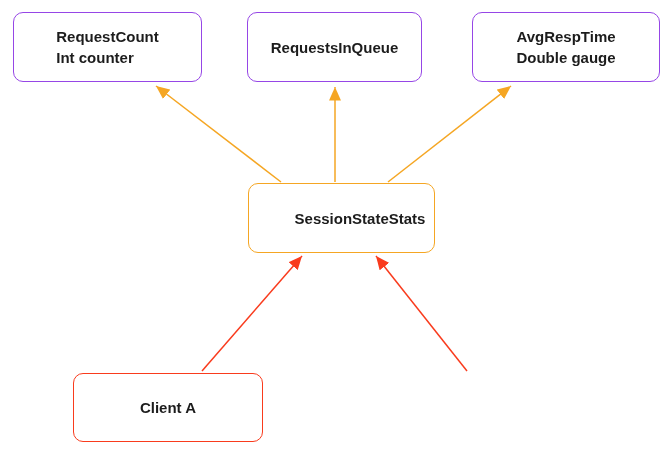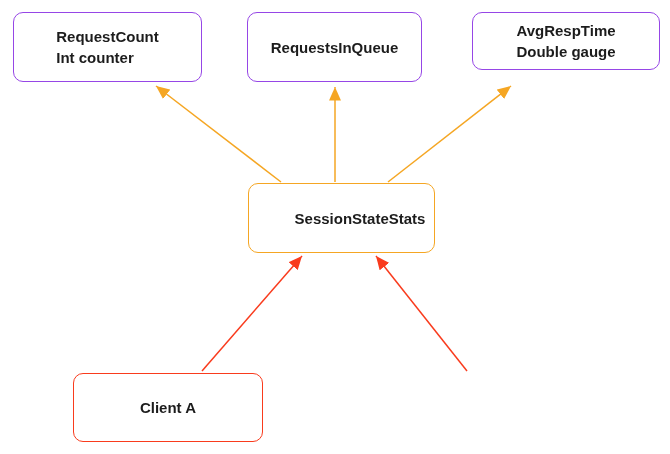--- a/index.html
+++ b/index.html
@@ -72,21 +72,21 @@
       <span>Int counter</span>
     </div>
   </div>
 
   <div class="node" id="node-1" style="left: 247px; top: 12px; width: 175px; height: 70px; border-color: rgb(150, 70, 230); color: rgb(28, 28, 28);">
     <div class="node-label">
       <span>RequestsInQueue</span>
     </div>
   </div>
 
-  <div class="node" id="node-2" style="left: 472px; top: 12px; width: 188px; height: 58px; border-color: rgb(150, 70, 230); color: rgb(28, 28, 28);">
+  <div class="node" id="node-2" style="left: 472px; top: 12px; width: 188px; height: 70px; border-color: rgb(150, 70, 230); color: rgb(28, 28, 28);">
     <div class="node-label">
       <span>AvgRespTime</span>
       <span>Double gauge</span>
     </div>
   </div>
 
   <div class="node" id="node-3" style="left: 248px; top: 183px; width: 187px; height: 70px; border-color: rgb(245, 166, 35); color: rgb(28, 28, 28); padding-left: 37px;">
     <div class="node-label">
       <span>SessionStateStats</span>
 

